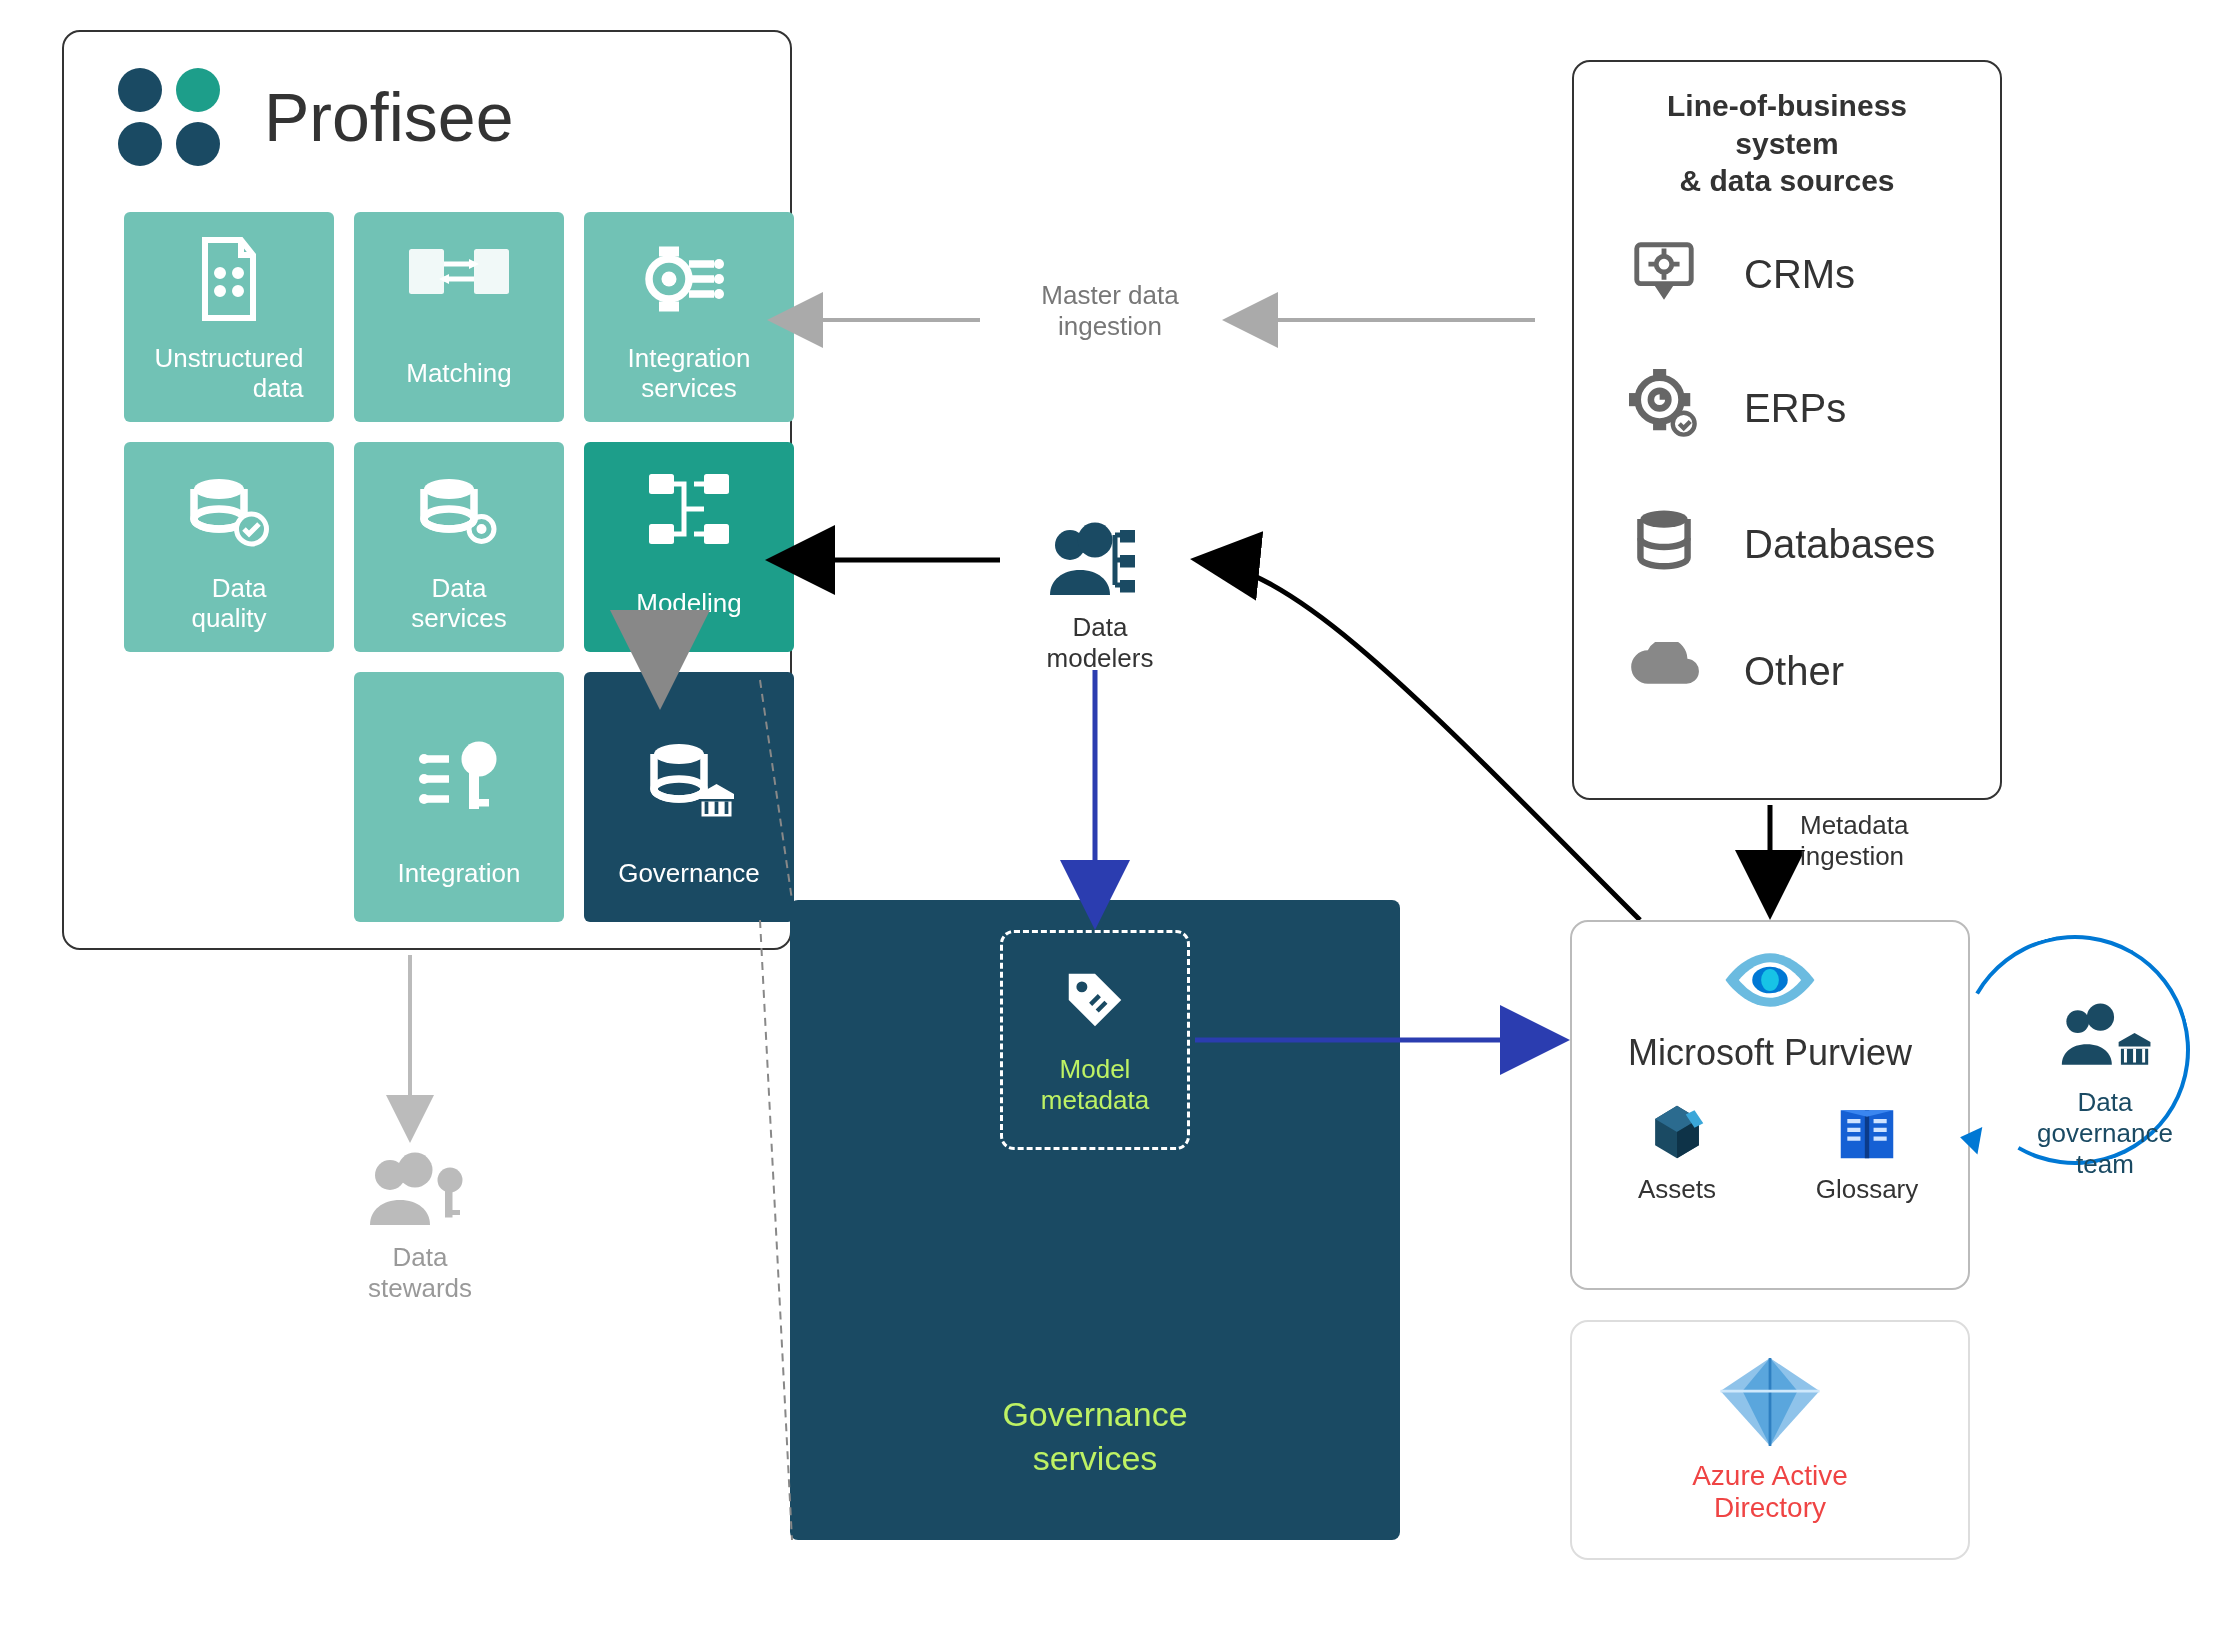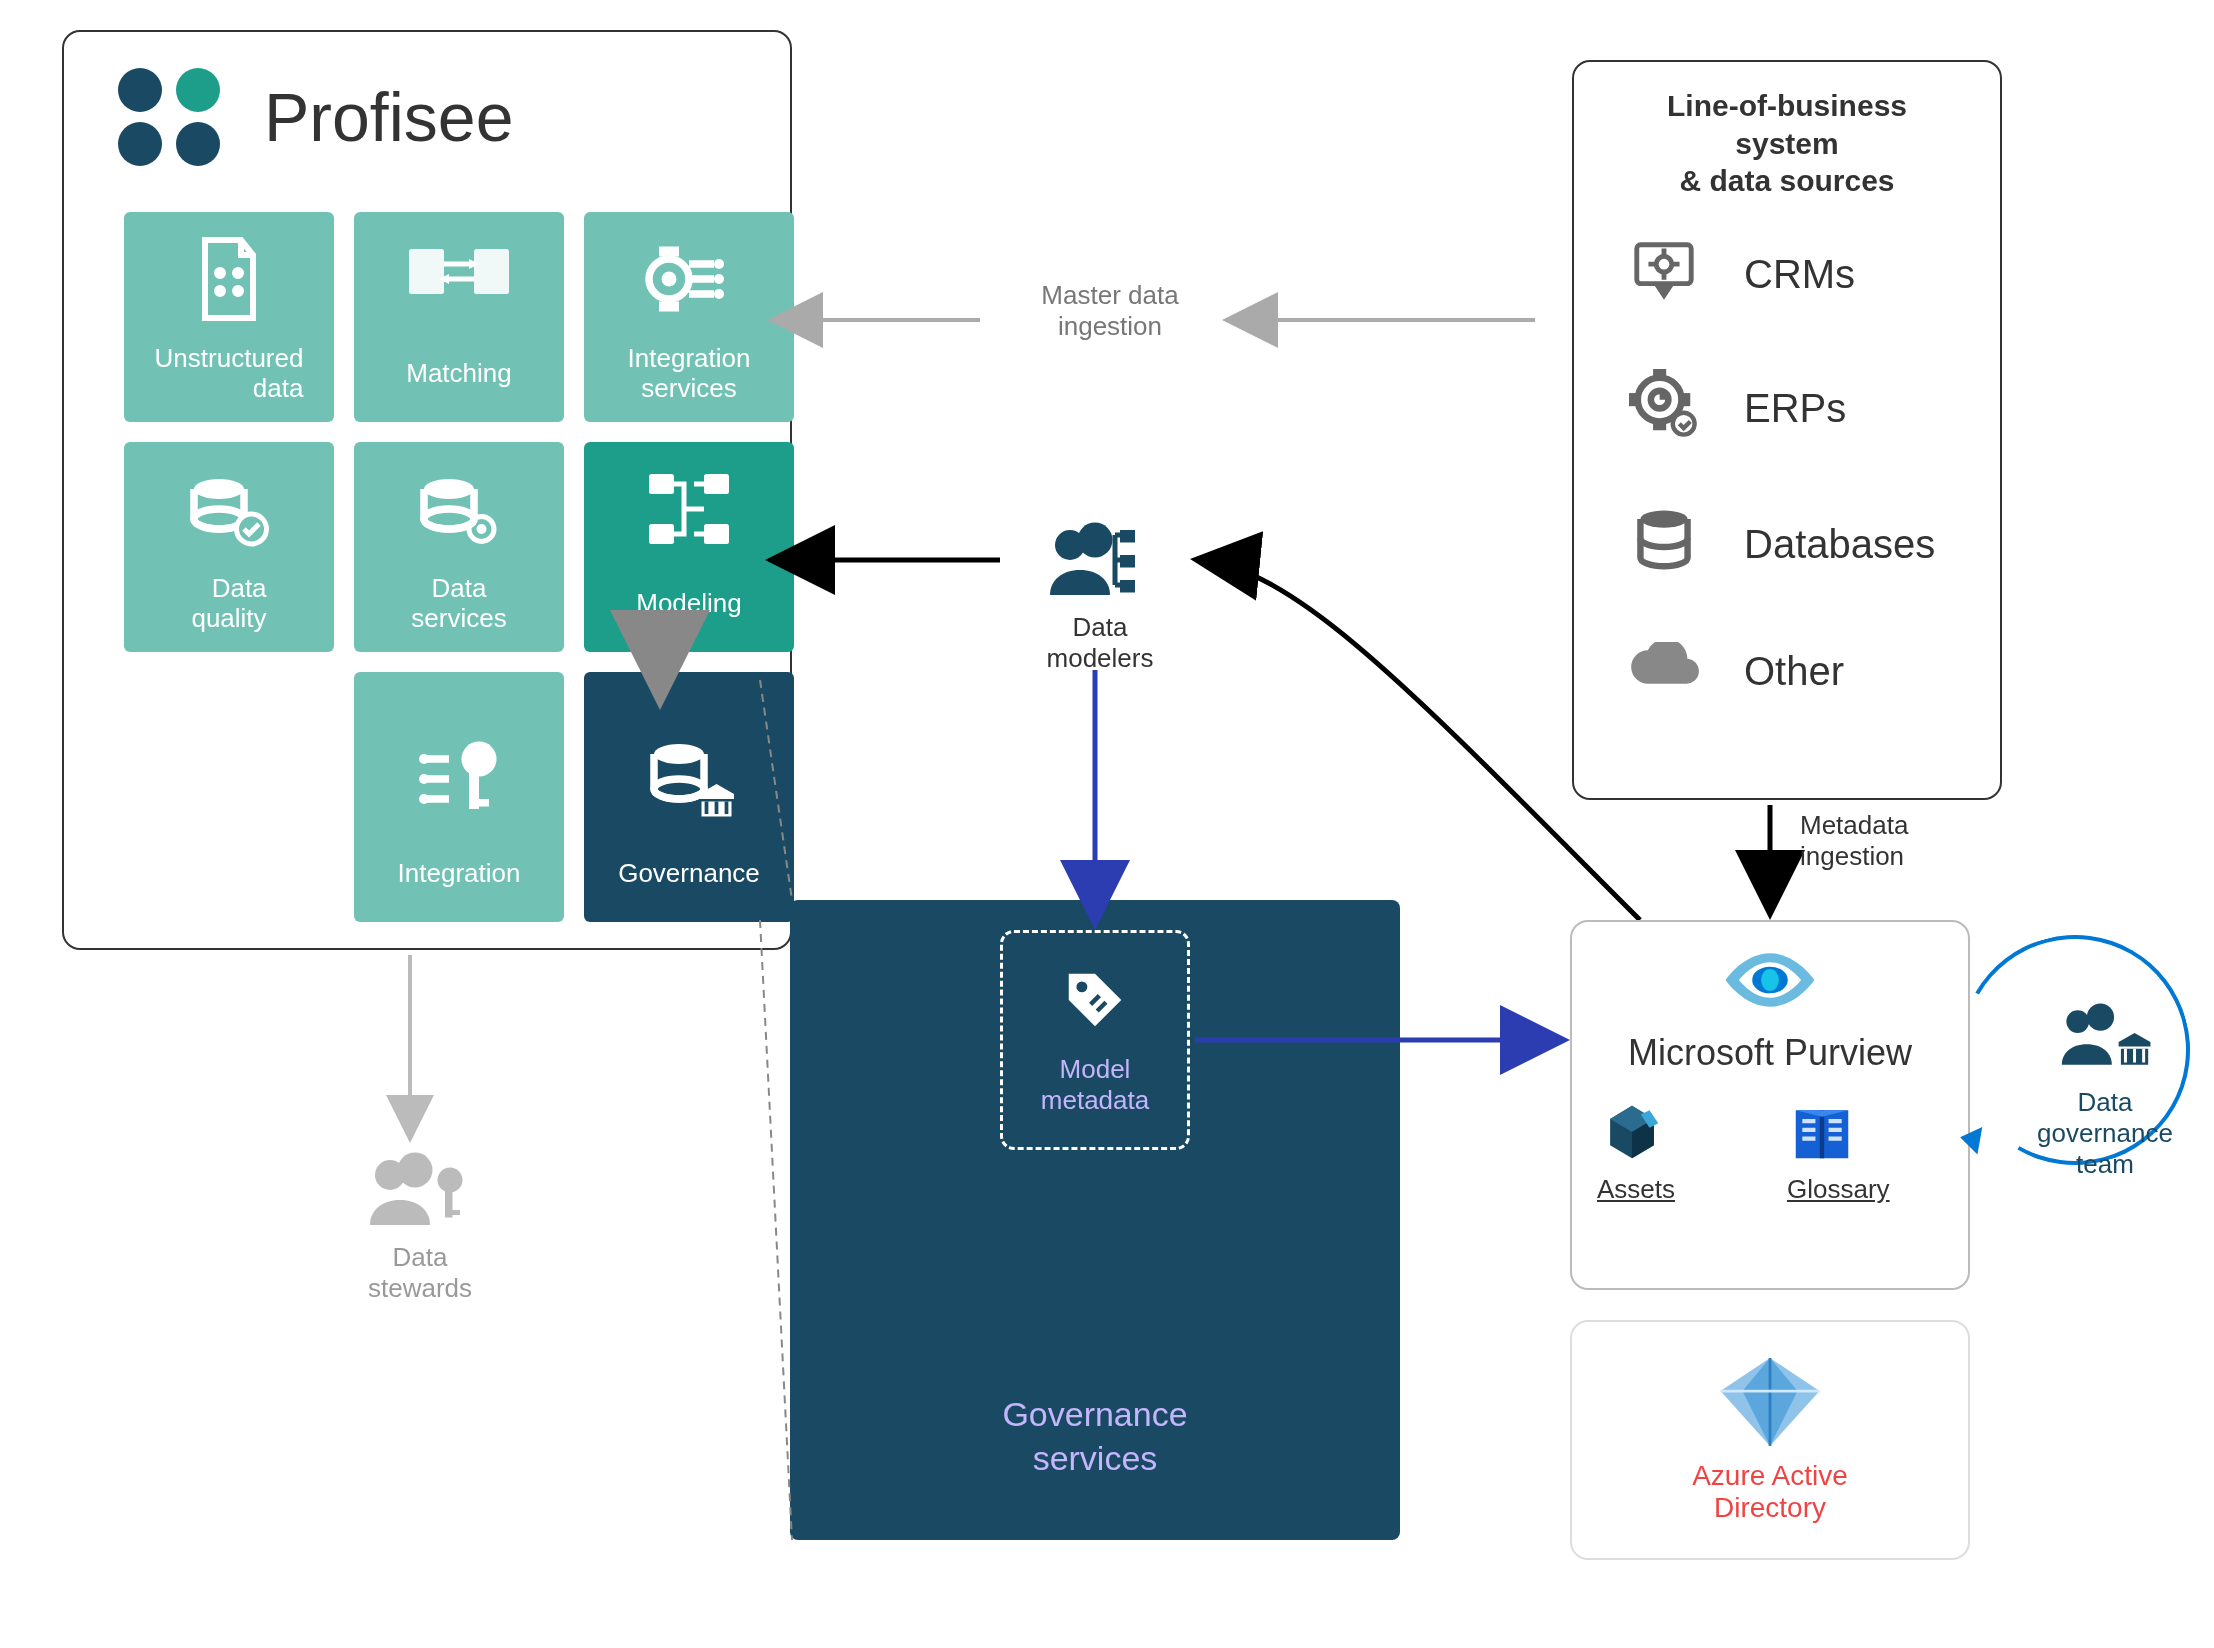--- a/index.html
+++ b/index.html
@@ -48,21 +48,21 @@
   .r1 { top: 180px; }  .r2 { top: 410px; }  .r3 { top: 640px; }
   .r3 .tile, .tile.r3 { height: 240px; }
 
   
   #gov-panel {
     position: absolute;
     left: 790px; top: 900px;
     width: 610px; height: 640px;
     background: #1a4a63;
     border-radius: 8px;
-    color: #c4b5fd;
+    color: #bef264;
     display:flex; flex-direction:column; align-items:center;
     padding-top: 30px;
   }
   #gov-meta {
     width: 190px; height: 220px;
     border: 3px dashed #fff;
     border-radius: 14px;
     display:flex; flex-direction:column; align-items:center; justify-content:center;
     gap: 12px;
     font-size: 26px; text-align:center;
@@ -77,21 +77,21 @@
 
   
   #lob-panel { left: 1540px; top: 60px; width: 430px; height: 740px; }
   #lob-title { font-size: 30px; font-weight: 600; text-align: center; padding: 25px 38px 10px; line-height:1.25;}
   .lob-row { display:flex; align-items:center; gap: 40px; padding: 30px 50px; font-size: 40px;}
   .lob-ico { width: 80px; text-align:center; color:#666;}
 
   
   #purview-panel { left: 1570px; top: 920px; width: 400px; height: 370px; border-color:#bbb; }
   #purview-title { text-align:center; font-size: 36px; padding-top: 110px;}
-  .pv-item { position:absolute; font-size:26px; width: 160px; text-decoration: underline;}
+  .pv-item { position:absolute; text-align:center; font-size:26px; width: 160px;}
 
   
   #aad-panel { left: 1570px; top: 1320px; width: 400px; height: 240px; border-color:#ddd; color:#ef4444; text-align:center; padding-top: 30px; }
 
   
   .flabel { position:absolute; font-size:26px; text-align:center; color:#777; line-height:1.2;}
 
   svg.conn { position:absolute; overflow: visible; pointer-events: none;}
   
   

